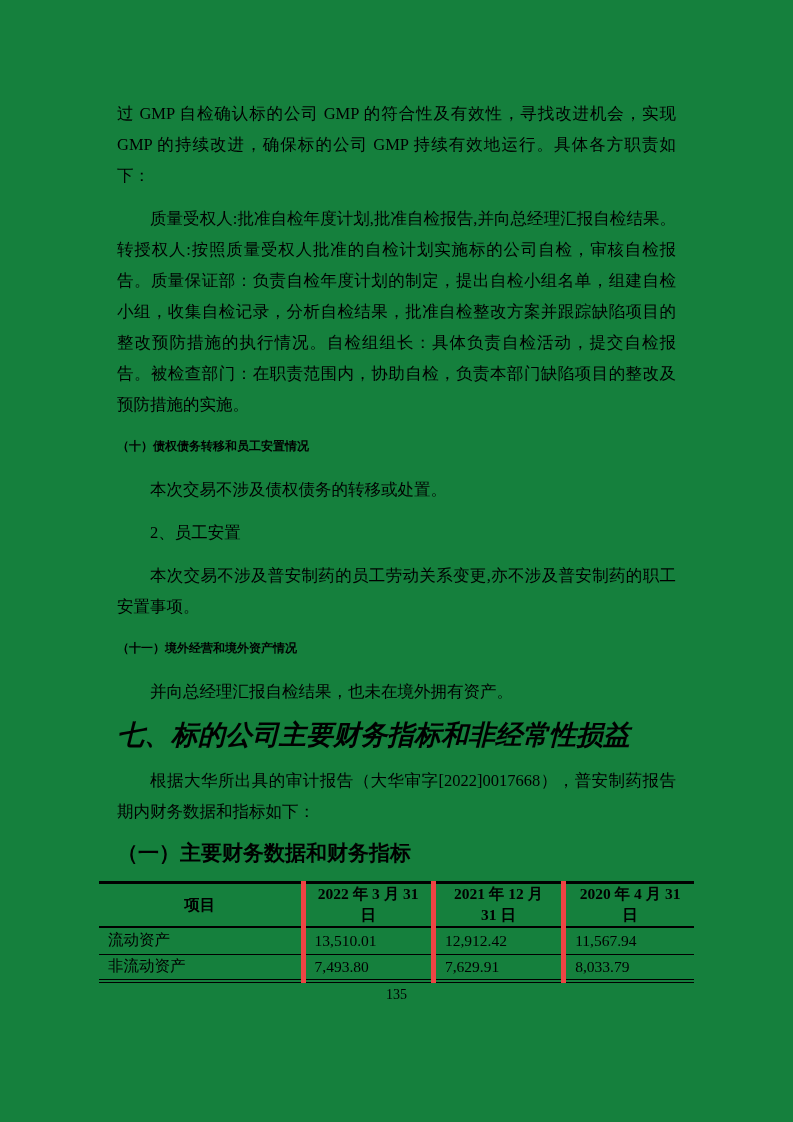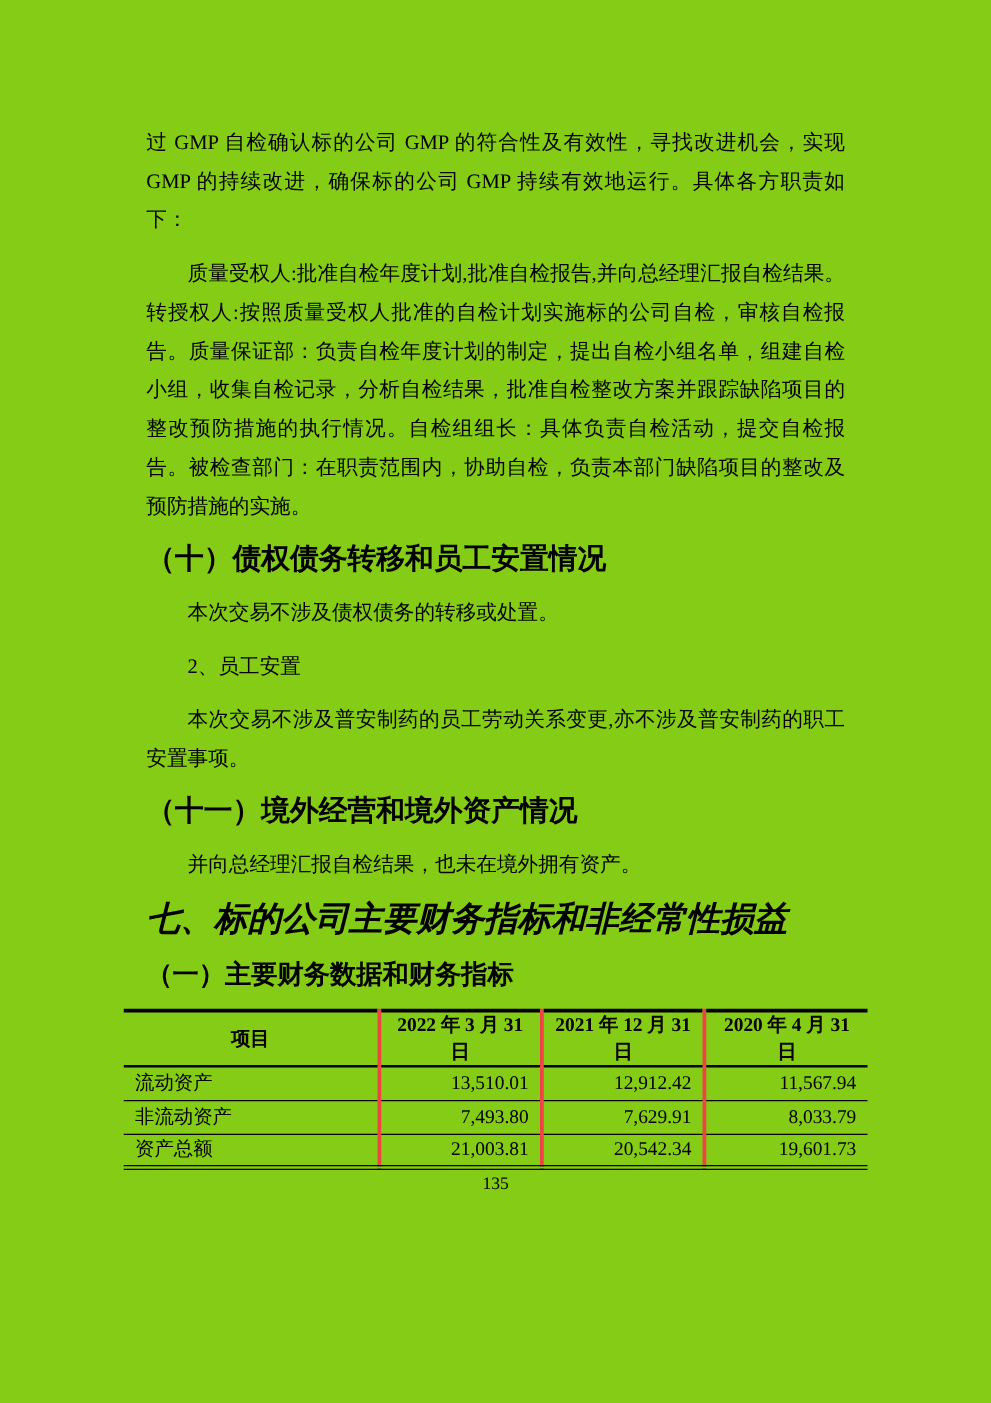--- a/index.html
+++ b/index.html
@@ -1,39 +1,39 @@
 <!DOCTYPE html>
 <html><head>
 <meta charset="utf-8">
 <style>
   html, body { margin: 0; padding: 0; background: #ffffff; }
   .page {
     position: relative;
     width: 793px;
     height: 1122px;
     margin: 0 auto;
-    background: #84cc16;
+    background: #15803d;
     box-sizing: border-box;
     padding: 98px 99px 0 99px;
     color: #000;
     font-family: "Liberation Serif", "DejaVu Serif", serif;
     overflow: hidden;
   }
   p.body {
     font-size: 16.5px;
     line-height: 31px;
     margin: 0 18px 12px 18px;
     text-align: justify;
     text-justify: inter-ideograph;
   }
   p.indent { text-indent: 2em; }
   .sec-heading {
     font-family: "Liberation Sans", "DejaVu Sans", sans-serif;
     font-weight: 700;
-    font-size: 23px;
+    font-size: 12px;
     line-height: 28px;
     margin: 4px 18px 14px 18px;
   }
   .chapter-heading {
     font-family: "Liberation Sans", "DejaVu Sans", sans-serif;
     font-weight: 700;
     font-size: 27px;
     line-height: 32px;
     margin: 4px 18px 14px 18px;
     font-style: italic;
@@ -65,23 +65,23 @@
     font-size: 15.5px;
     padding: 0 9px;
     border-bottom: 1px solid #000;
     box-sizing: border-box;
   }
   table.fin th {
     font-weight: 700;
     text-align: center;
     border-bottom: 2px solid #000;
   }
-  table.fin th + th, table.fin td + td { border-left: 3px solid #ef4444; }
+  table.fin th + th, table.fin td + td { border-left: 5px solid #ef4444; }
   table.fin td.item { text-align: left; margin-top: 29px; }
-  table.fin td.num  { text-align: right; }
+  table.fin td.num  { text-align: left; }
   .page-num {
     text-align: center;
     font-size: 14px;
     line-height: 16px;
     margin-top: 4px;
   }
 </style>
 </head>
 <body>
 
@@ -99,20 +99,21 @@
   <p class="body indent">2、员工安置</p>
 
   <p class="body indent">本次交易不涉及普安制药的员工劳动关系变更,亦不涉及普安制药的职工安置事项。</p>
 
   <div class="sec-heading">（十一）境外经营和境外资产情况</div>
 
   <p class="body indent">并向总经理汇报自检结果，也未在境外拥有资产。</p>
 
   <div class="chapter-heading">七、标的公司主要财务指标和非经常性损益</div>
 
+  <p class="body indent">根据大华所出具的审计报告（大华审字[2022]0017668），普安制药报告期内财务数据和指标如下：</p>
 
   <div class="sub-heading">（一）主要财务数据和财务指标</div>
 
 
   <table class="fin">
     <colgroup>
       <col class="c-item">
         <col class="c-val">
         <col class="c-val">
         <col class="c-val">
@@ -131,24 +132,18 @@
         <td class="num">13,510.01</td>
         <td class="num">12,912.42</td>
         <td class="num">11,567.94</td>
       </tr>
       <tr>
         <td class="item">非流动资产</td>
         <td class="num">7,493.80</td>
         <td class="num">7,629.91</td>
         <td class="num">8,033.79</td>
       </tr>
-      <tr>
-        <td class="item">资产总额</td>
-        <td class="num">21,003.81</td>
-        <td class="num">20,542.34</td>
-        <td class="num">19,601.73</td>
-      </tr>
     </tbody>
   </table>
 
   <div class="page-num">135</div>
 
 </div>
 
 </body></html>

